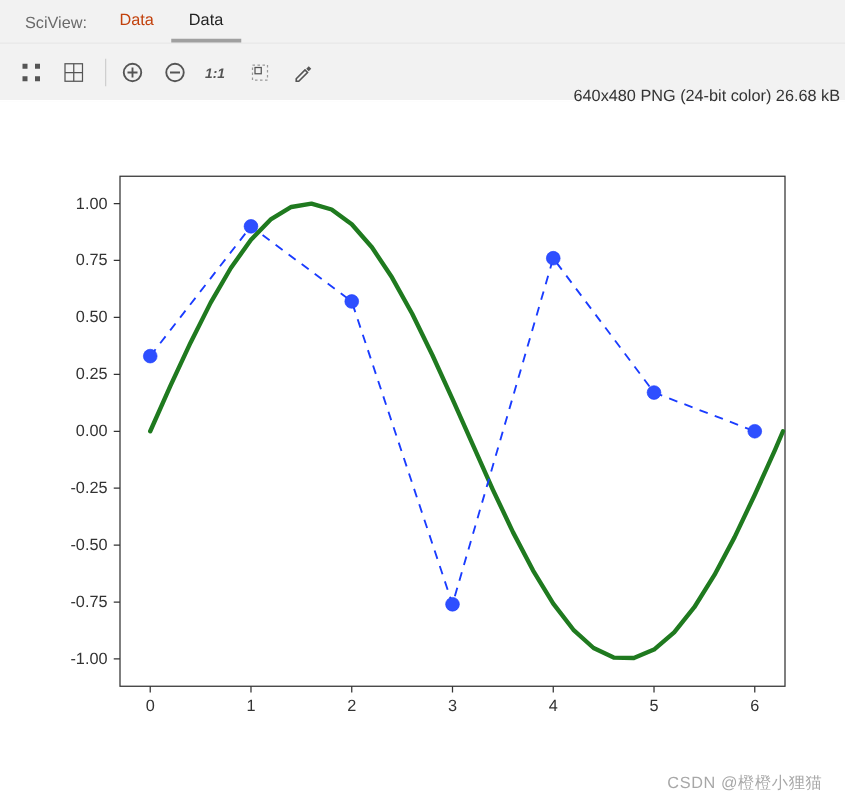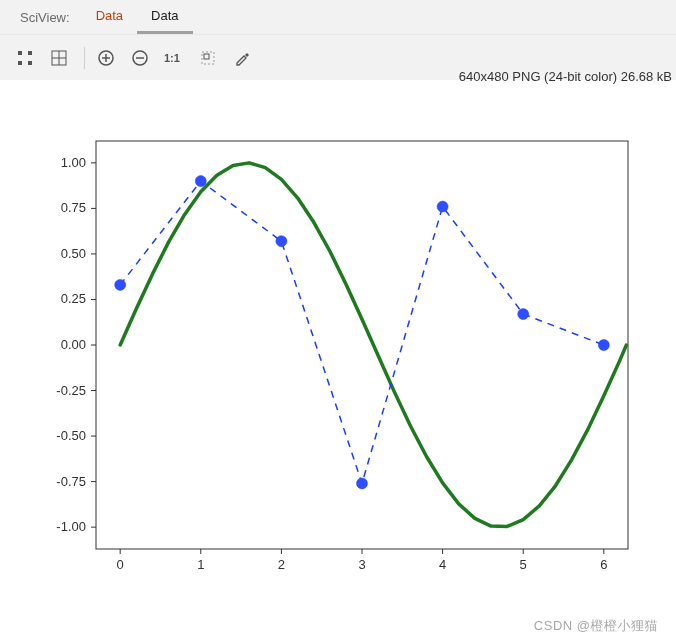--- a/index.html
+++ b/index.html
@@ -3,21 +3,21 @@
 <meta charset="utf-8">
 <style>
   * { box-sizing: border-box; margin: 0; padding: 0; }
   body { font-family: "Segoe UI", Arial, sans-serif; font-size: 13px; color: #333; background: #fff; width: 676px; height: 641px; overflow: hidden; }
   .header { background: #f2f2f2; border-bottom: 1px solid #fff; padding: 0; }
   .tabs-row { display: flex; align-items: center; height: 34px; padding-left: 8px; }
   .tabs-row .label { color: #6a6a6a; padding: 0 12px; font-size: 13px; }
   .tab { padding: 0 14px; height: 34px; display: flex; align-items: center; color: #c2410c; cursor: pointer; border-bottom: 3px solid transparent; }
   .tab.active { border-bottom: 3px solid #a0a0a0; color: #222; }
   .toolbar-row { display: flex; align-items: center; height: 46px; padding-left: 10px; border-top: 1px solid #e8e8e8; }
-  .toolbar-row .btn { width: 30px; height: 30px; display: flex; align-items: center; justify-content: center; margin-right: 4px; cursor: pointer; color: #000000; }
+  .toolbar-row .btn { width: 30px; height: 30px; display: flex; align-items: center; justify-content: center; margin-right: 4px; cursor: pointer; color: #000000; font-style: italic; }
   .toolbar-row .sep { width: 1px; height: 22px; background: #cfcfcf; margin: 0 6px; }
   .toolbar-row .info { margin-left: auto; padding-right: 4px; font-size: 13px; color: #333; white-space: nowrap; margin-top: 38px; }
   .canvas-wrap { padding: 50px 12px 0 12px; display: flex; justify-content: center; }
   svg { display: block; }
   .watermark { position: absolute; right: 18px; bottom: 6px; color: rgba(120,120,120,0.65); font-size: 13px; letter-spacing: 0.5px; }
 </style>
 </head>
 <body>
 
 <div class="header">

